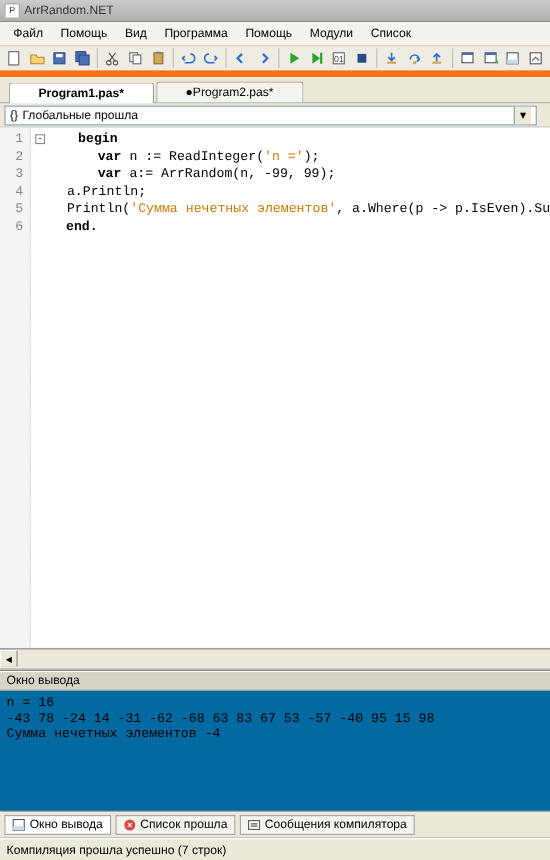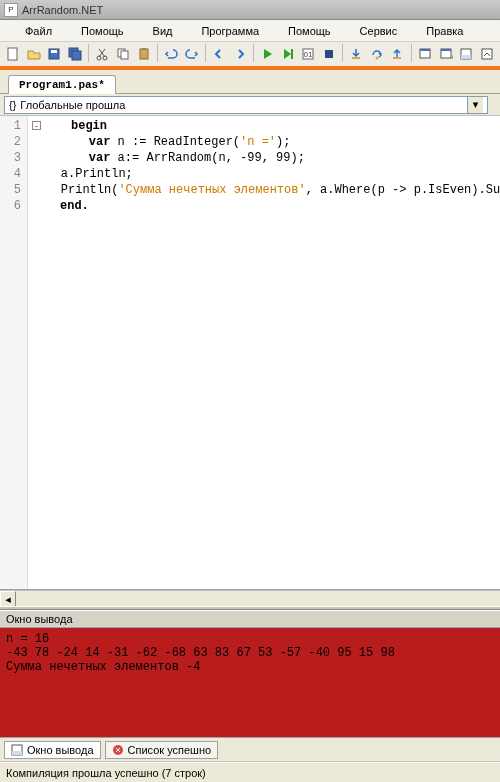--- a/index.html
+++ b/index.html
@@ -31,30 +31,29 @@
   background: #f4f3ee;
   height: 22px;
   display: flex;
   align-items: center;
   padding: 0 4px;
   border-bottom: 1px solid #d4d0c8;
 }
 .menu-item {
   padding: 2px 8px;
   cursor: default;
-  margin-left: 13px;
 }
 .toolbar {
   background: #efece3;
   height: 28px;
   display: flex;
-  align-items: flex-start;
+  align-items: center;
   padding: 2px 4px;
   gap: 2px;
-  border-bottom: 4px solid #f97316;
+  border-bottom: 6px solid #f97316;
 }
 .tb-btn {
   width: 20px; height: 20px;
   display: flex; align-items: center; justify-content: center;
   border: 1px solid transparent;
   cursor: pointer;
 }
 .tb-sep { width: 1px; height: 18px; background: #bbb; margin: 0 2px; }
 .tb-btn svg { width: 14px; height: 14px; }
 .tabbar {
@@ -63,27 +62,26 @@
   display: flex;
   align-items: flex-end;
   padding-left: 8px;
   border-bottom: 1px solid #a0a0a0;
   padding-top: 4px;
 }
 .tab {
   background: #f5f5f0;
   border: 1px solid #a0a0a0;
   border-bottom: none;
-  padding: 3px 10px;
+  padding: 3px 26px;
   margin-right: 2px;
   border-radius: 3px 3px 0 0;
   font-size: 11px;
   cursor: pointer;
   position: relative;
-  font-family: Liberation Mono, monospace;
 }
 .tab.active {
   background: #fff;
   font-weight: bold;
   top: 1px;
 }
 .scope-bar {
   background: #ece9d8;
   height: 22px;
   display: flex;
@@ -164,21 +162,21 @@
   cursor: row-resize;
 }
 .output-title {
   background: #d7d3c6;
   border-top: 1px solid #fff;
   border-bottom: 1px solid #a0a0a0;
   padding: 2px 6px;
   font-size: 11px;
 }
 .output-body {
-  background: #b91c1c;
+  background: #0369a1;
   height: 110px;
   font-family: 'Courier New', monospace;
   font-size: 12px;
   padding: 4px 6px;
   white-space: pre-wrap;
   overflow: auto;
   border-bottom: 1px solid #a0a0a0;
 }
 .bottom-tabs {
   background: #ece9d8;
@@ -218,22 +216,22 @@
   <div class="title-icon">P</div>
   <span>ArrRandom.NET</span>
 </div>
 
 <div class="menubar">
   <div class="menu-item">Файл</div>
   <div class="menu-item">Помощь</div>
   <div class="menu-item">Вид</div>
   <div class="menu-item">Программа</div>
   <div class="menu-item">Помощь</div>
-  <div class="menu-item">Сервис</div>
-  <div class="menu-item">Правка</div>
+  <div class="menu-item">Модули</div>
+  <div class="menu-item">Список</div>
 </div>
 
 <div class="toolbar">
   <div class="tb-btn">
       <svg viewBox="0 0 14 14">
         <rect x="2" y="1" width="9" height="12" fill="#fff" stroke="#666"></rect>
       </svg>
     </div>
   <div class="tb-btn">
       <svg viewBox="0 0 14 14">
@@ -359,20 +357,21 @@
   <div class="tb-btn">
       <svg viewBox="0 0 14 14">
         <rect x="2" y="2" width="10" height="10" fill="#fff" stroke="#555"></rect>
         <path d="M4 9l3-3 3 3" stroke="#555" fill="none"></path>
       </svg>
     </div>
 </div>
 
 <div class="tabbar">
   <div class="tab active">Program1.pas*</div>
+  <div class="tab">●Program2.pas*</div>
 </div>
 
 <div class="scope-bar">
   <div class="scope-combo">
     <span class="sc-icon">{}</span>
     <span>Глобальные прошла</span>
     <div class="scope-arrow">▾</div>
   </div>
   <div style="width:8px"></div>
 </div>
@@ -407,19 +406,26 @@
         <rect x="1" y="1" width="10" height="10" fill="#fff" stroke="#555"></rect>
         <rect x="1" y="7" width="10" height="4" fill="#cde"></rect>
       </svg>
     <span>Окно вывода</span>
   </div>
   <div class="btab">
     <svg class="btab-icon" viewBox="0 0 12 12">
         <circle cx="6" cy="6" r="5" fill="#d44"></circle>
         <path d="M4 4l4 4M8 4l-4 4" stroke="#fff"></path>
       </svg>
-    <span>Список успешно</span>
+    <span>Список прошла</span>
+  </div>
+  <div class="btab">
+    <svg class="btab-icon" viewBox="0 0 12 12">
+        <rect x="1" y="2" width="10" height="8" fill="#fff" stroke="#555"></rect>
+        <path d="M3 5h6M3 7h6" stroke="#555"></path>
+      </svg>
+    <span>Сообщения компилятора</span>
   </div>
 </div>
 
 <div class="statusbar">
   <span>Компиляция прошла успешно (7 строк)</span>
 </div>
 
 </body></html>

